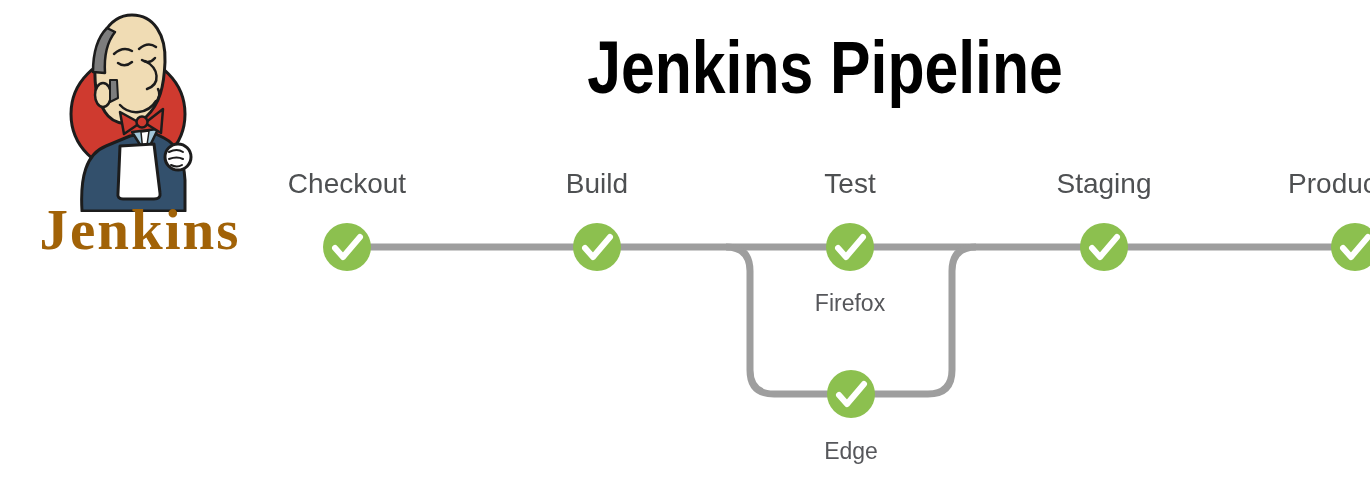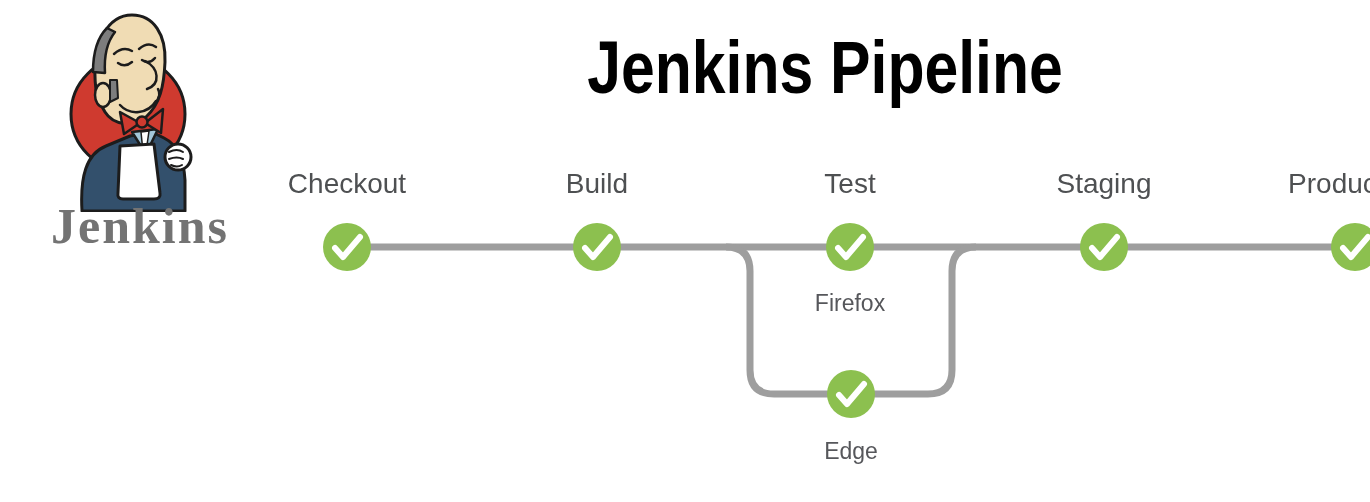--- a/index.html
+++ b/index.html
@@ -4,22 +4,22 @@
 <style>
   html,body{margin:0;padding:0;}
   body{
     width:1370px;height:502px;position:relative;overflow:hidden;
     background:#ffffff;font-family:"Liberation Sans",sans-serif;
   }
   .logo-block{position:absolute;left:0;top:0;width:280px;height:270px;}
   .mascot{position:absolute;left:50px;top:2px;}
   .wordmark{
     position:absolute;left:0;top:201px;width:280px;text-align:center;
-    font-family:"Liberation Serif",serif;font-weight:bold;font-size:50px;
-    letter-spacing:2px;color:#737373;line-height:1;white-space:nowrap;
+    font-family:"Liberation Serif",serif;font-weight:bold;font-size:57px;
+    letter-spacing:2px;color:#a16207;line-height:1;white-space:nowrap;
   }
   .title{
     position:absolute;left:280px;top:31px;width:1090px;text-align:center;
     font-weight:bold;font-size:74px;line-height:1;color:#000;
     transform:scaleX(0.82);transform-origin:center;white-space:nowrap;
   }
   .pipeline-svg{position:absolute;left:0;top:0;}
   .stage-label{font-size:28px;fill:#4E5052;}
   .branch-label{font-size:23px;fill:#56575B;}
   svg text{font-family:"Liberation Sans",sans-serif;}

